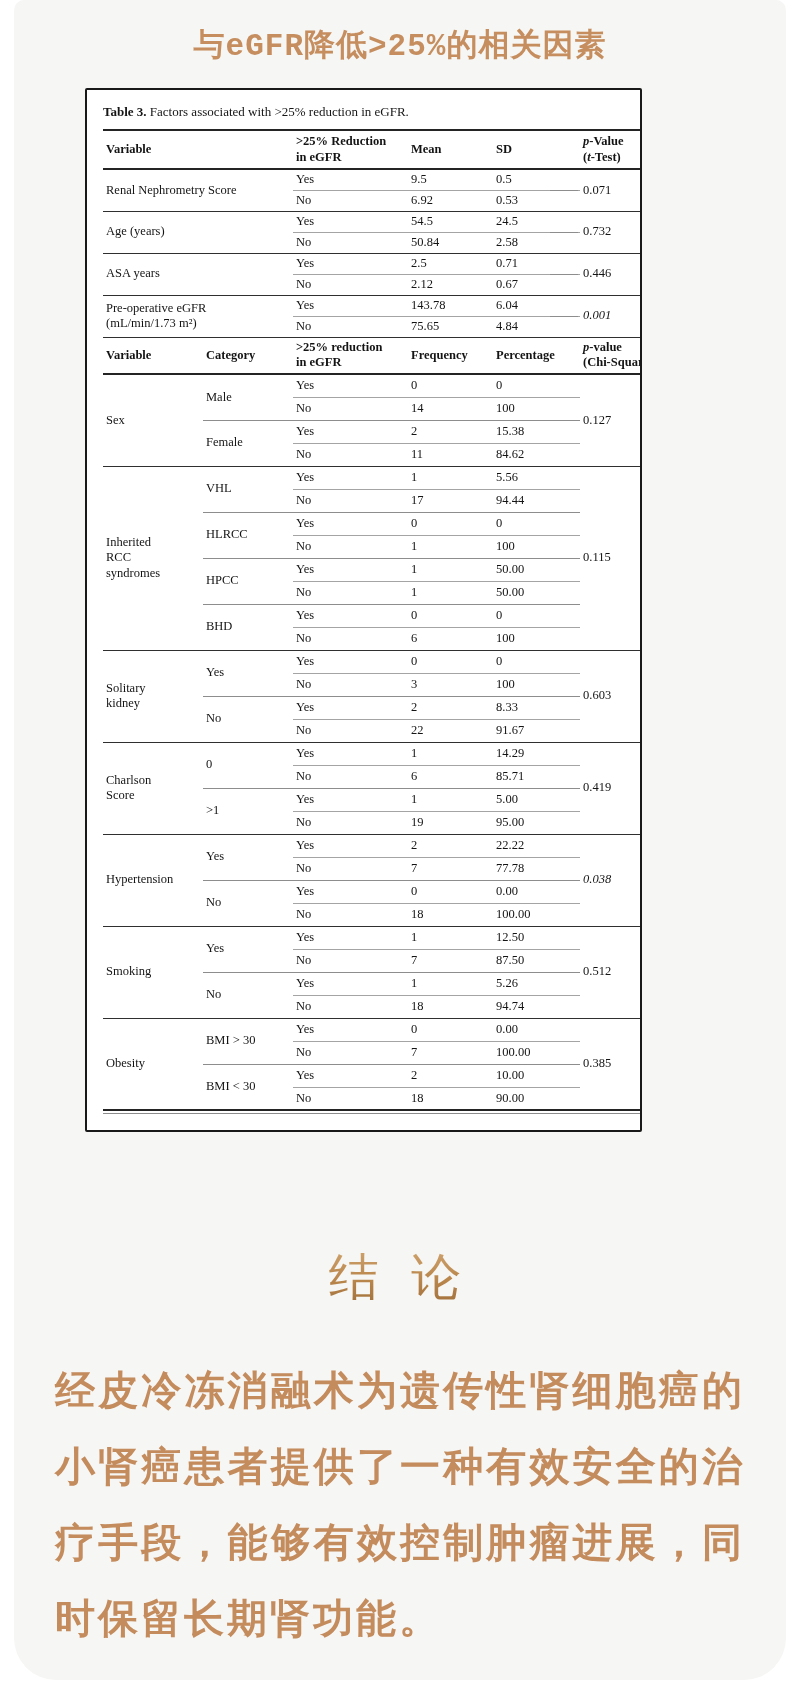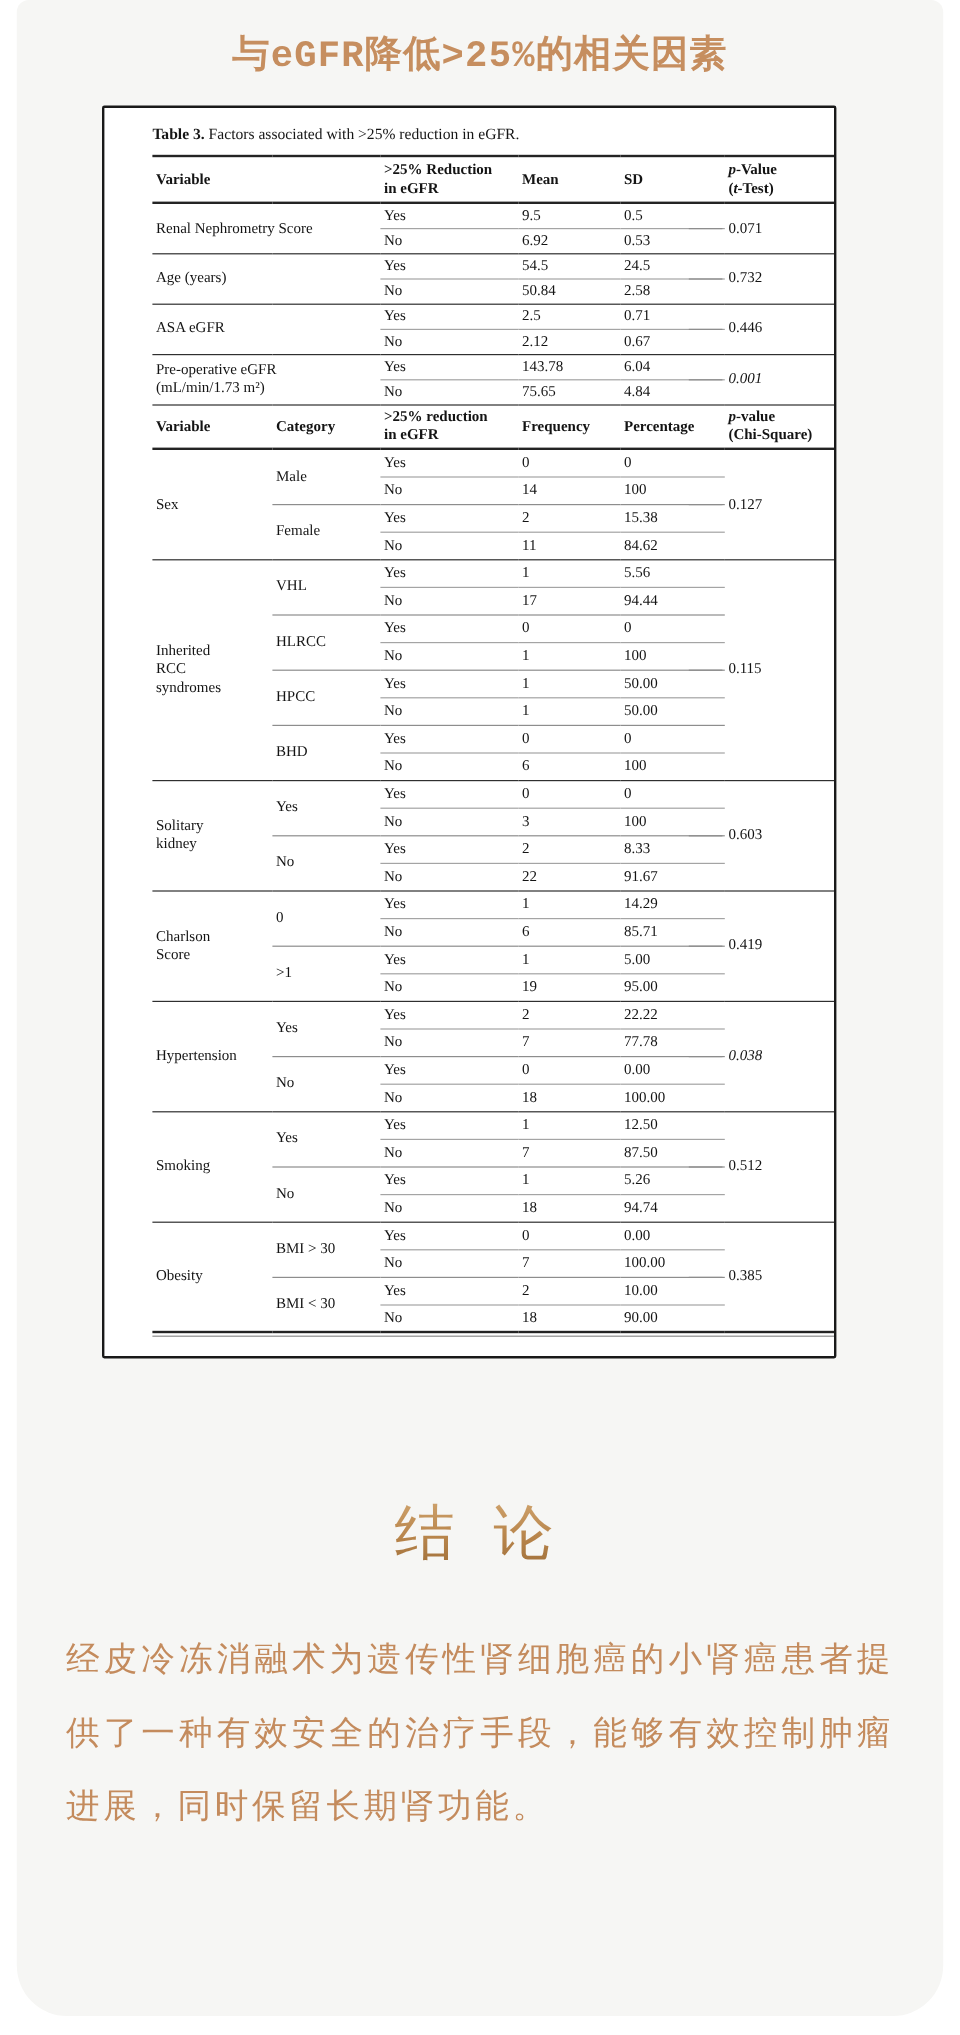--- a/index.html
+++ b/index.html
@@ -2,23 +2,23 @@
 <html><head>
 <meta charset="utf-8">
 <style>
   html,body{margin:0;padding:0;}
   body{width:800px;height:1696px;background:#ffffff;font-family:"Liberation Sans",sans-serif;}
   .poster{position:relative;width:800px;height:1696px;background:#ffffff;overflow:hidden;}
   .gray-panel{position:absolute;left:14px;top:0;width:772px;height:1680px;
     background:#f6f6f4;border-radius:10px 10px 42px 42px;}
   .main-title{position:absolute;top:24px;left:0;width:100%;text-align:center;
     font-size:31px;font-weight:700;letter-spacing:1px;color:#c68e5f;font-family:Liberation Mono, monospace;}
-  .table-card{position:absolute;left:85px;top:88px;width:612px;height:1044px;
+  .table-card{position:absolute;left:85px;top:88px;width:557px;height:1044px;
     box-sizing:border-box;background:#ffffff;border:2px solid #191919;border-radius:2px;
-    padding:14px 0 0 40px;overflow:hidden;}
+    padding:14px 0 0 16px;overflow:hidden;}
   .caption{font-family:"Liberation Serif",serif;font-size:13px;color:#161616;margin-bottom:9px;}
   .caption .b{font-weight:700;}
   .table-wrap{display:inline-block;border-bottom:1px solid #8d8d8d;padding-bottom:2px;}
   table.results{border-collapse:collapse;table-layout:fixed;width:575px;
     border-top:2px solid #242424;border-bottom:2px solid #242424;
     font-family:"Liberation Serif",serif;font-size:12.5px;line-height:1.22;color:#141414;}
   table.results td{padding:1px 2px 1px 3px;vertical-align:middle;white-space:normal;}
   tr.hrow{height:39px;}
   tr.hrow td{font-weight:700;border-bottom:2px solid #242424;}
   tr.hrow2{height:37px;}
@@ -29,22 +29,22 @@
   td.bd{border-bottom:1px solid #2f2f2f;}
   td.pcell{position:relative;padding-left:9px;}
   td.pcell::before{content:"";position:absolute;left:-30px;top:50%;width:28px;height:1px;background:#8d8d8d;}
   td.pcell.ital{font-style:italic;}
   td i{font-style:italic;}
   .conclusion-heading{position:absolute;top:1244px;left:0;width:100%;text-align:center;
     font-family:"Liberation Serif",serif;font-weight:400;font-size:50px;letter-spacing:10px;
     background:linear-gradient(180deg,#d3a873 0%,#b8854b 55%,#9c6c38 100%);
     -webkit-background-clip:text;background-clip:text;color:transparent;}
   .conclusion-text{position:absolute;top:1352px;left:55px;width:690px;
-    font-size:28px;line-height:61px;letter-spacing:3px;color:#c48b5d;
-    text-align:justify;font-weight:400;}
+    font-size:40px;line-height:76px;letter-spacing:3px;color:#c48b5d;
+    text-align:justify;font-weight:700;}
 </style>
 </head>
 <body>
 
 <div class="poster">
   <div class="gray-panel"></div>
 
   <div class="main-title">与eGFR降低&gt;25%的相关因素</div>
 
   <div class="table-card">
@@ -87,21 +87,21 @@
               <td class="bl">54.5</td>
               <td class="bl">24.5</td>
               <td class="pcell bd" rowspan="2">0.732</td>
             </tr>
             <tr class="r1">
               <td class="bd">No</td>
               <td class="bd">50.84</td>
               <td class="bd">2.58</td>
             </tr>
             <tr class="r1">
-              <td class="vcell bd" rowspan="2" colspan="2">ASA eGFR</td>
+              <td class="vcell bd" rowspan="2" colspan="2">ASA years</td>
               <td class="bl">Yes</td>
               <td class="bl">2.5</td>
               <td class="bl">0.71</td>
               <td class="pcell bd" rowspan="2">0.446</td>
             </tr>
             <tr class="r1">
               <td class="bd">No</td>
               <td class="bd">2.12</td>
               <td class="bd">0.67</td>
             </tr>

